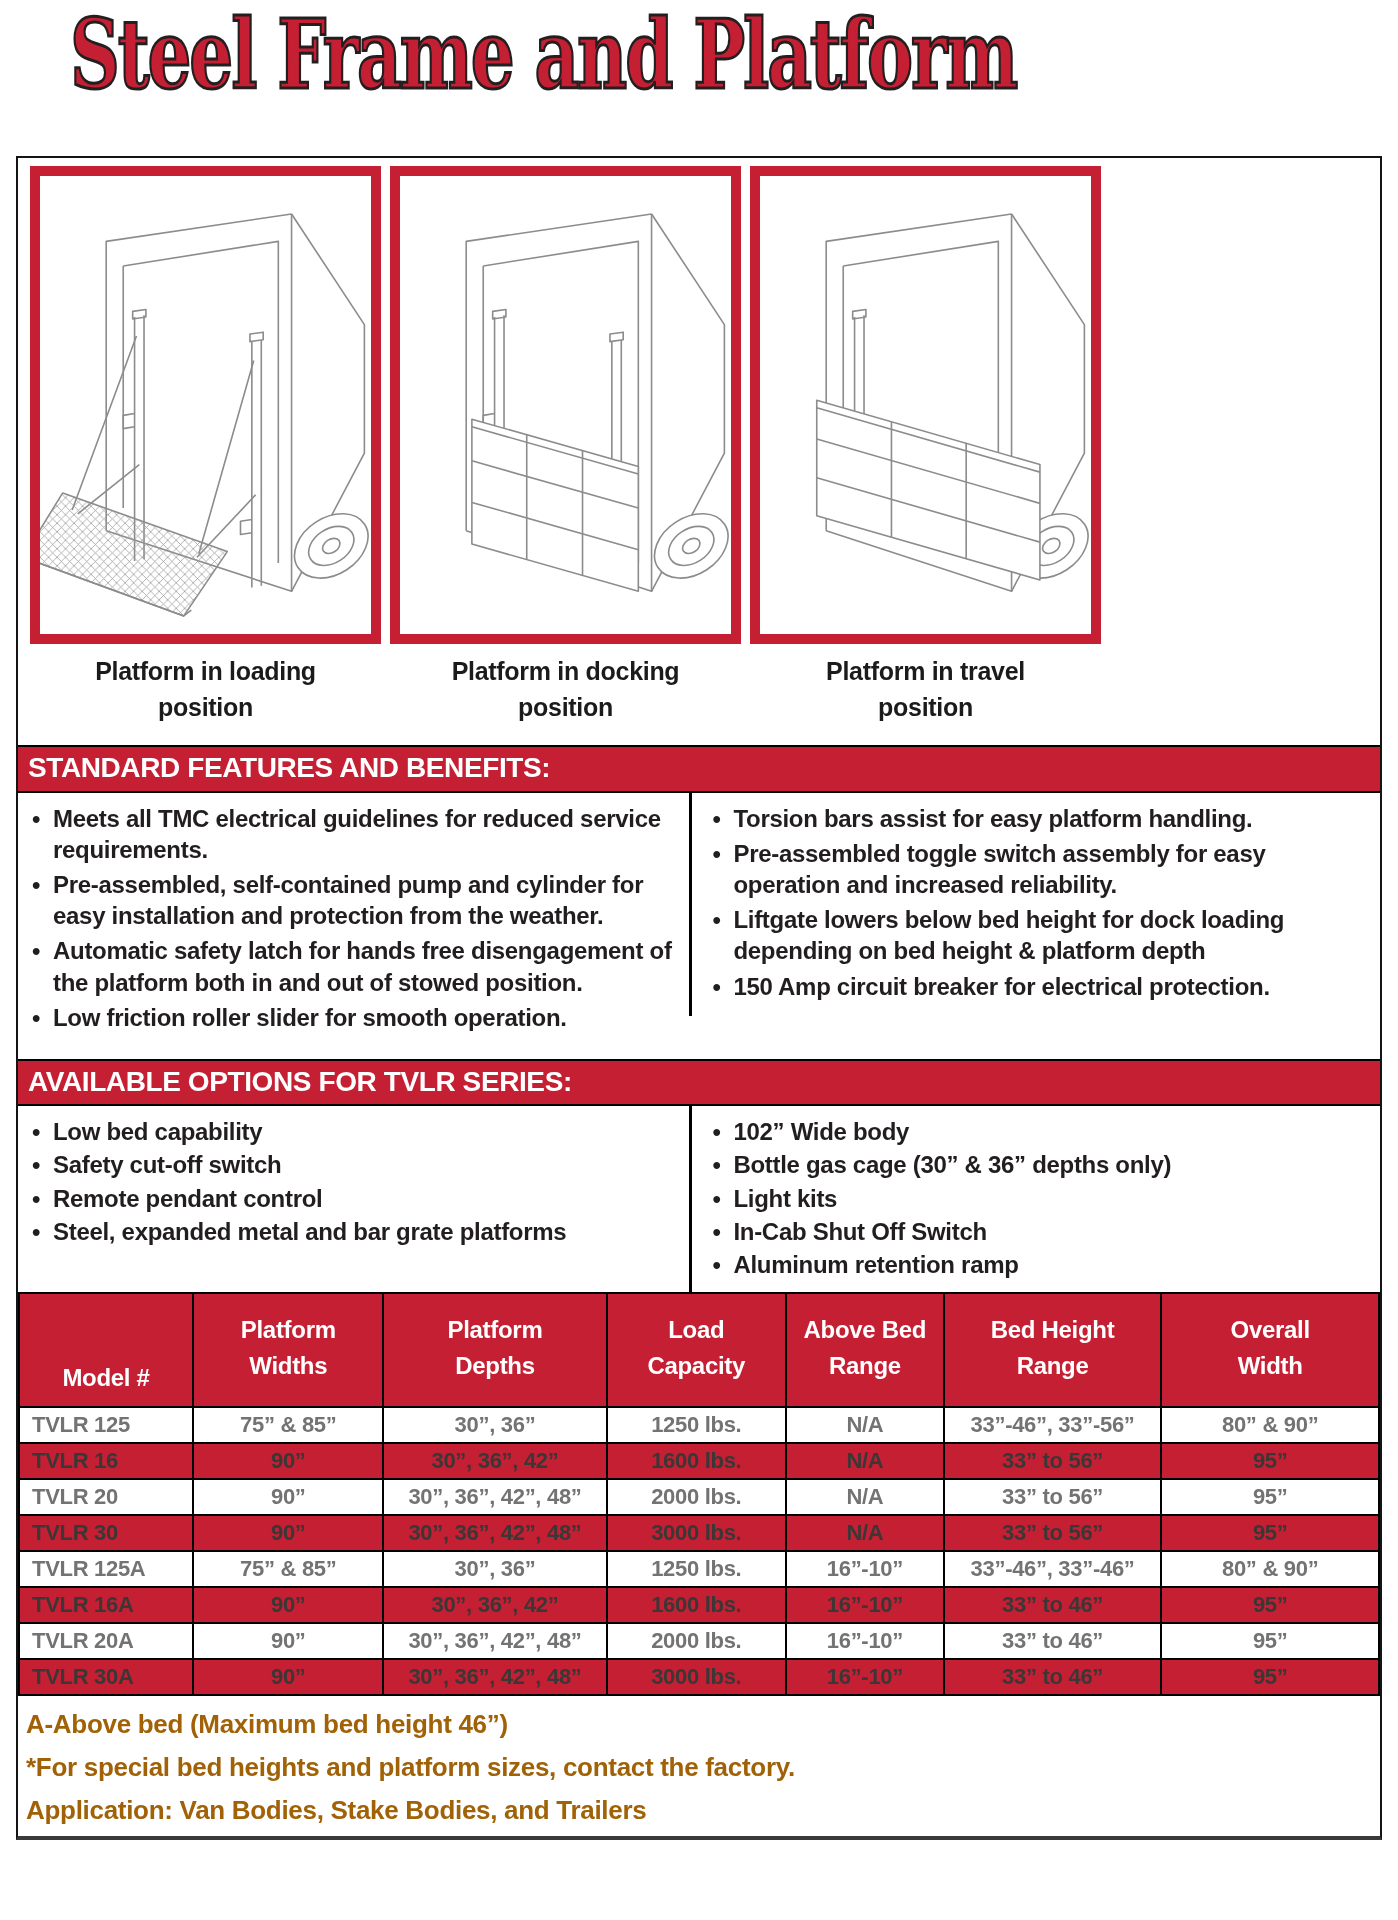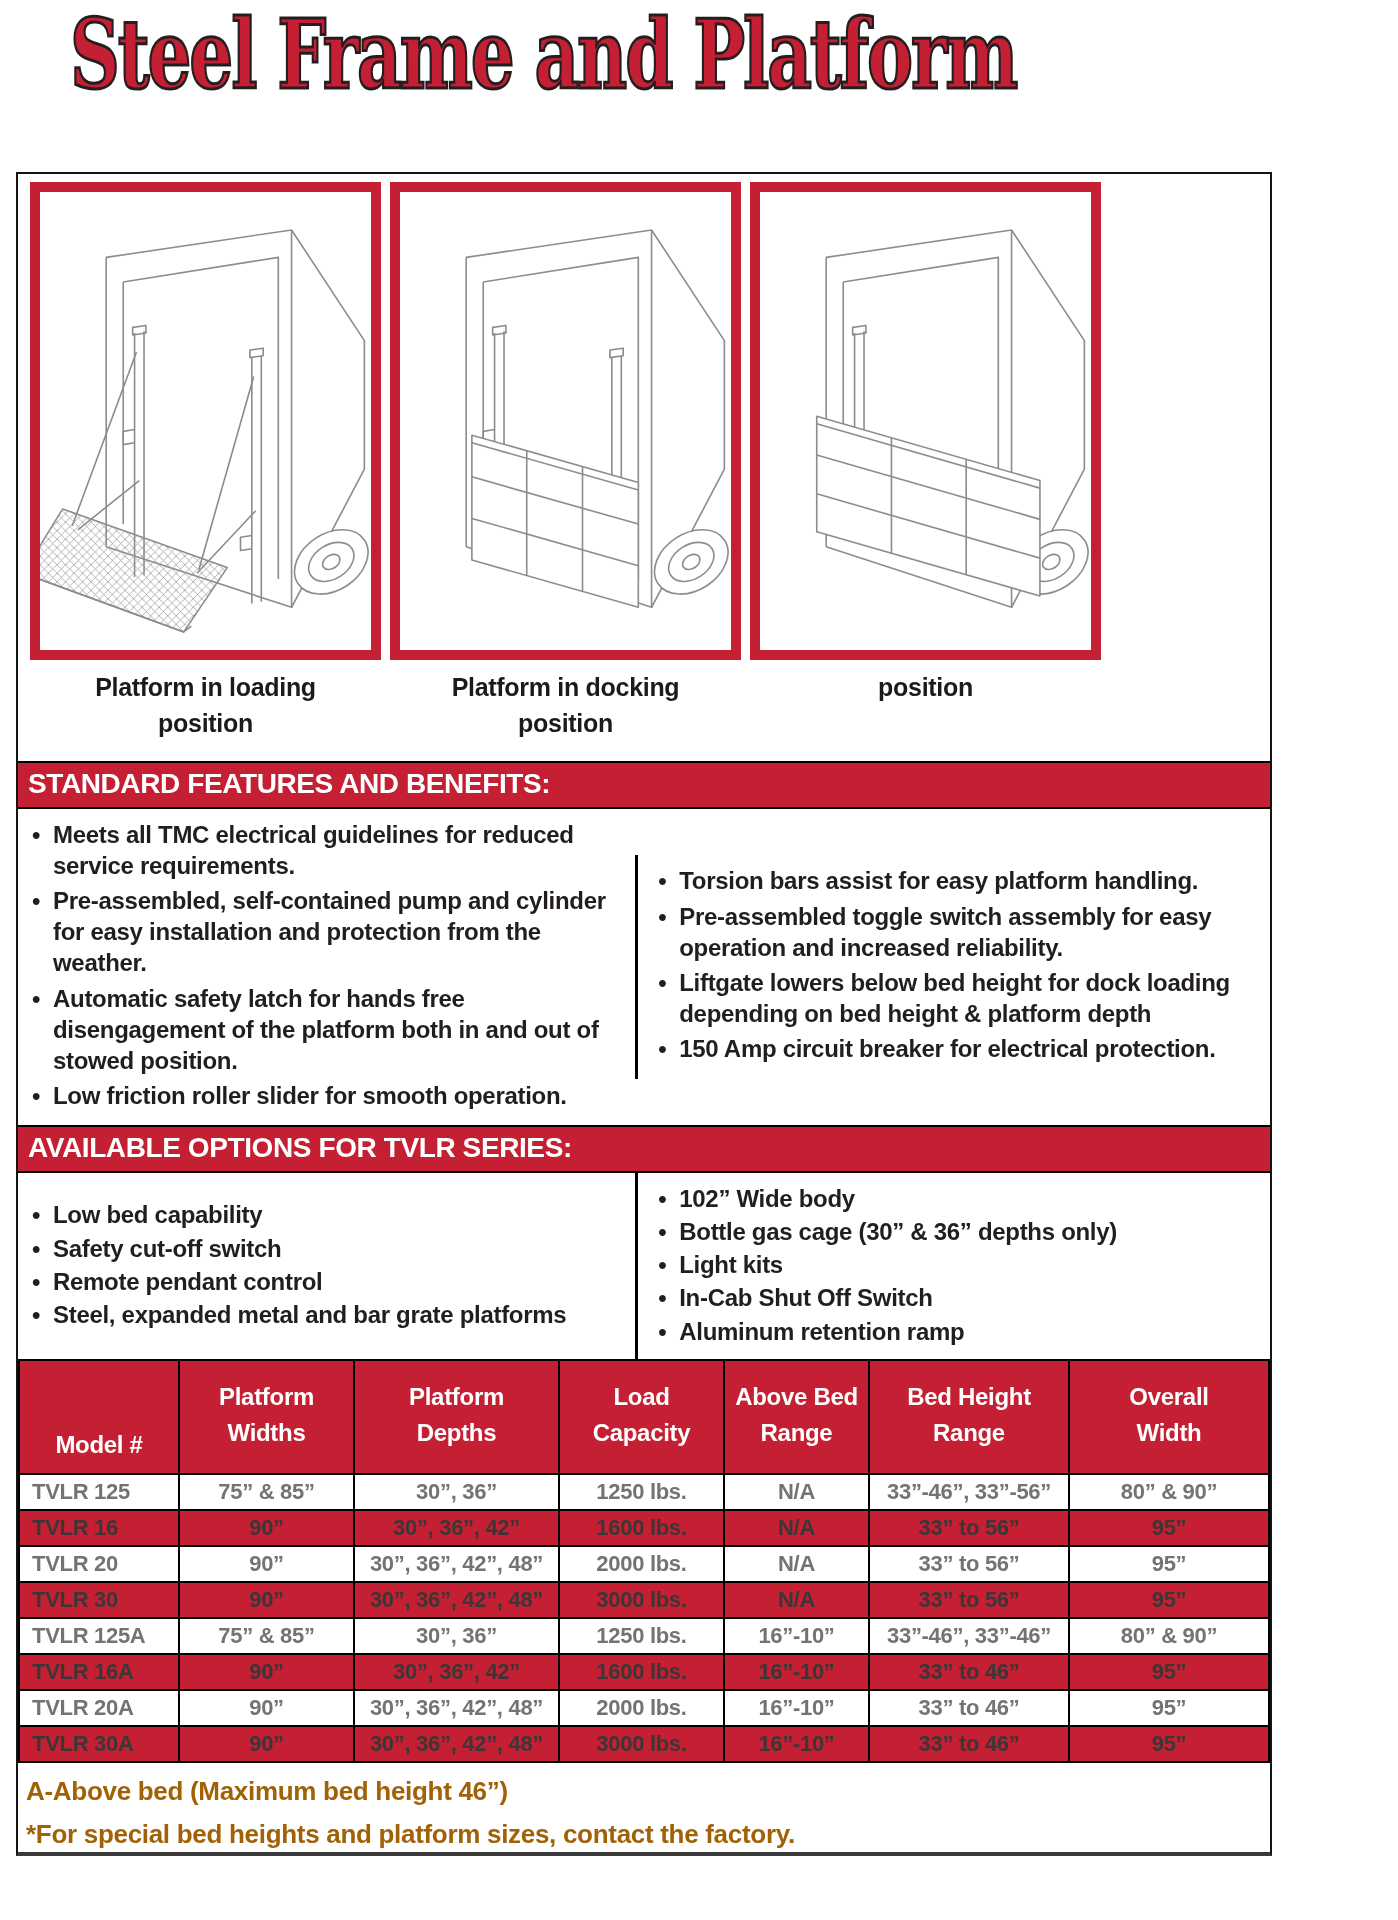--- a/index.html
+++ b/index.html
@@ -22,21 +22,21 @@
     letter-spacing:-3px;
     color:var(--red);
     -webkit-text-stroke:3px #231f20;
     white-space:nowrap;
     transform:scaleX(.72);
     transform-origin:0 50%;
   }
 
   
   .content-box{
-    position:absolute;left:16px;top:172px;width:1256px;height:1684px;
+    position:absolute;left:16px;top:156px;width:1366px;height:1684px;
     box-sizing:border-box;border:2px solid #141414;border-bottom:4px solid #3a3a3a;
     background:#fff;overflow:hidden;
   }
 
   
   .figs{display:flex;gap:9px;padding:8px 0 0 12px;}
   .fig{
     width:351px;height:478px;box-sizing:border-box;
     border:10px solid var(--red);background:#fff;flex:0 0 auto;
   }
@@ -47,21 +47,21 @@
   
   .banner{
     margin-top:20px;background:var(--red);
     border-top:2px solid #000;border-bottom:2px solid #000;
     color:#fff;font-weight:700;font-size:28px;line-height:1.2;
     padding:4px 10px 6px;letter-spacing:-.4px;
   }
   .banner.options{margin-top:0;}
 
   
-  .cols{display:flex;align-items:center;}
+  .cols{display:flex;align-items:flex-start;}
   .cols.features{min-height:266px;}
   .cols.opts{min-height:162px;border-radius:14px;}
   .col-l{width:49.3%;box-sizing:border-box;padding:10px 12px 10px 10px;}
   .col-r{flex:1;box-sizing:border-box;border-left:3px solid #000;padding:10px 8px 10px 16px;}
   ul.blist{margin:0;padding:0;list-style:none;}
   ul.blist li{
     position:relative;padding-left:25px;margin-bottom:4px;
     font-weight:700;font-size:24px;line-height:1.3;color:var(--ink);letter-spacing:-.3px;
   }
   ul.blist li::before{content:"\2022";position:absolute;left:4px;top:0;}
@@ -176,20 +176,21 @@
     <div class="caps">
       <div class="cap">
         <div>Platform in loading</div>
         <div>position</div>
       </div>
       <div class="cap">
         <div>Platform in docking</div>
         <div>position</div>
       </div>
       <div class="cap">
+        <div>Platform in travel</div>
         <div>position</div>
       </div>
     </div>
 
     <div class="banner">STANDARD FEATURES AND BENEFITS:</div>
 
     <div class="cols features">
       <div class="col-l">
         <ul class="blist">
           <li>Meets all TMC electrical guidelines for reduced service requirements.</li>

